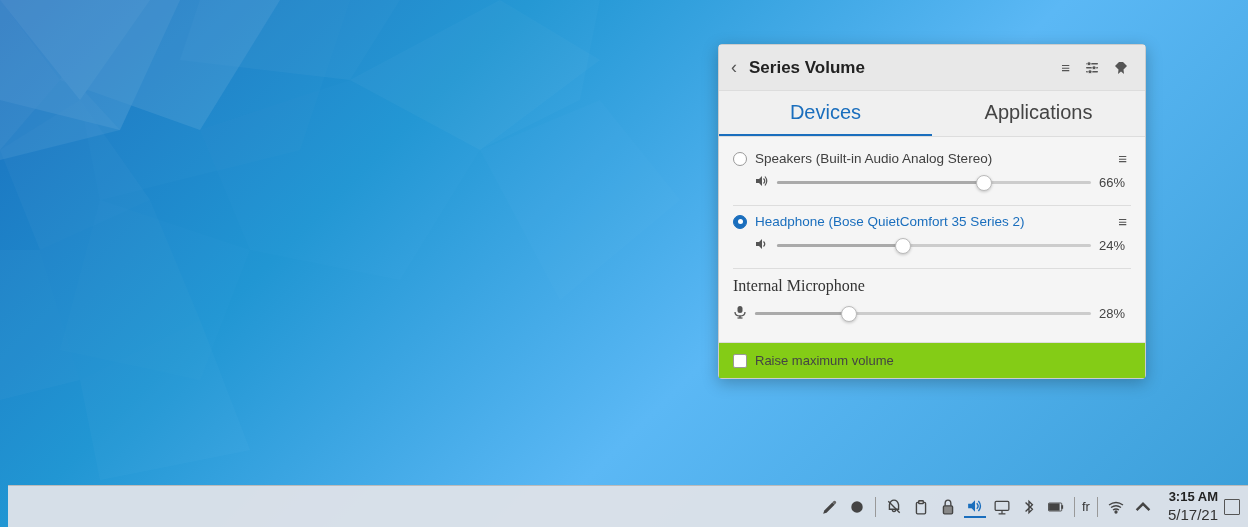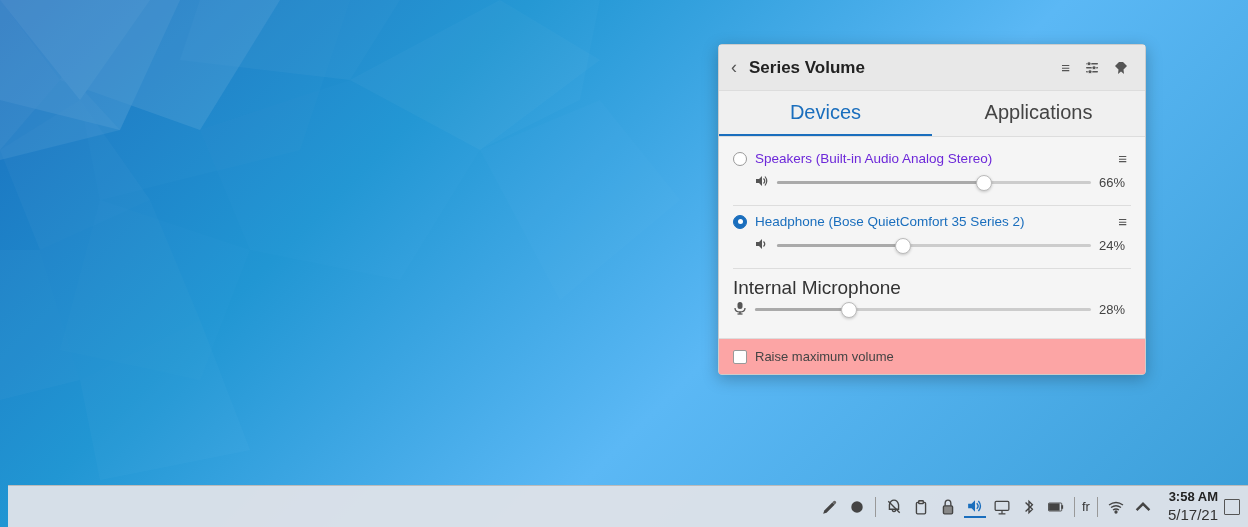--- a/index.html
+++ b/index.html
@@ -224,21 +224,21 @@
       content: '';
       width: 5px;
       height: 5px;
       border-radius: 50%;
       background: #fff;
     }
 
     .device-name {
       flex: 1;
       font-size: 13.5px;
-      color: #6d28d9;
+      color: #404040;
     }
 
     .device-menu-btn {
       background: none;
       border: none;
       cursor: pointer;
       font-size: 15px;
       color: #555;
       padding: 2px 4px;
       line-height: 1;
@@ -306,31 +306,32 @@
       background: #ddd;
       margin: 4px 0;
     }
 
     
     .mic-section {
       margin-top: 8px;
     }
 
     .mic-header {
-      font-size: 19px;
+      font-size: 16px;
       color: #333;
-      margin-bottom: 0;
+      margin-bottom: 8px;
       padding-left: 0;
+      font-family: Liberation Serif, serif;
     }
 
     
     .panel-footer {
       padding: 10px 14px;
       border-top: 1px solid #ddd;
-      background: #fca5a5;
+      background: #84cc16;
     }
 
     .checkbox-row {
       display: flex;
       align-items: center;
       gap: 8px;
     }
 
     .checkbox-box {
       width: 14px;
@@ -571,18 +572,18 @@
 
     <div class="taskbar-icon">
       <svg width="10" height="8" viewBox="0 0 10 8" fill="#444">
         <polyline points="1,6 5,2 9,6" stroke="#444" stroke-width="1.5" fill="none"></polyline>
       </svg>
     </div>
 
   </div>
 
   <div class="clock">
-    <div class="clock-time">3:58 AM</div>
+    <div class="clock-time">3:15 AM</div>
     <div class="clock-date">5/17/21</div>
   </div>
 
   <div class="taskbar-square"></div>
 </div>
 
 </body></html>

